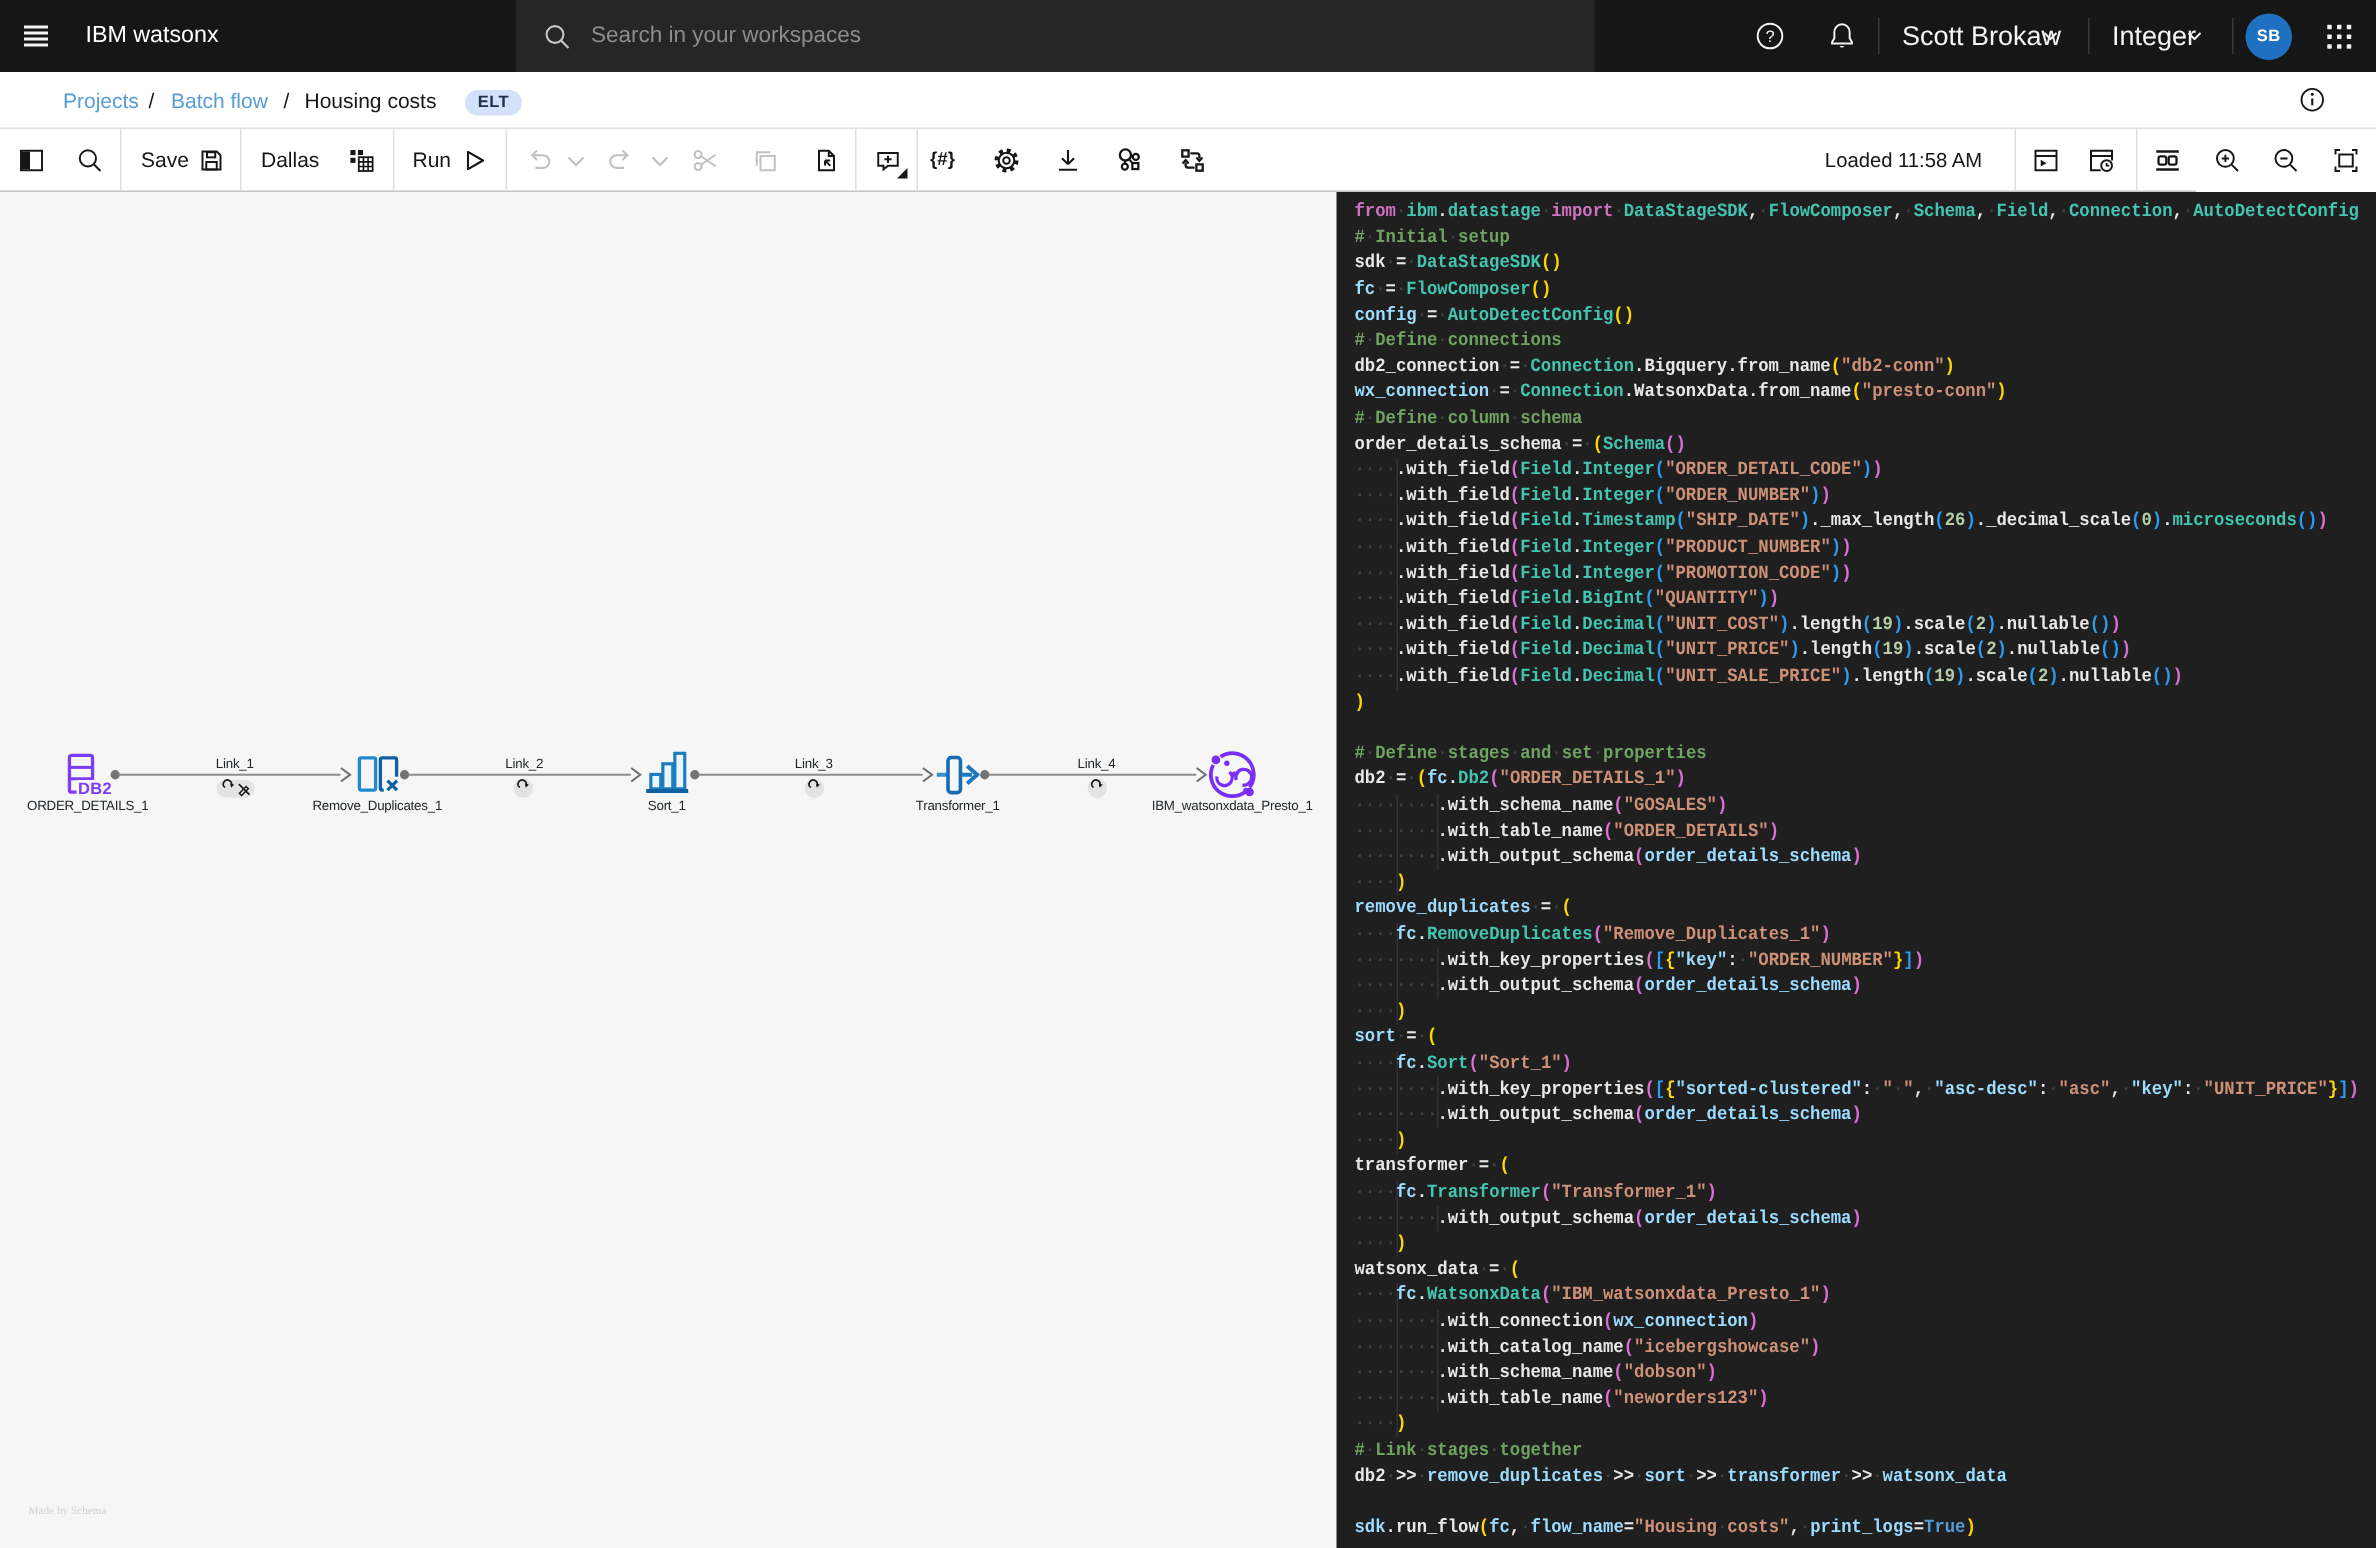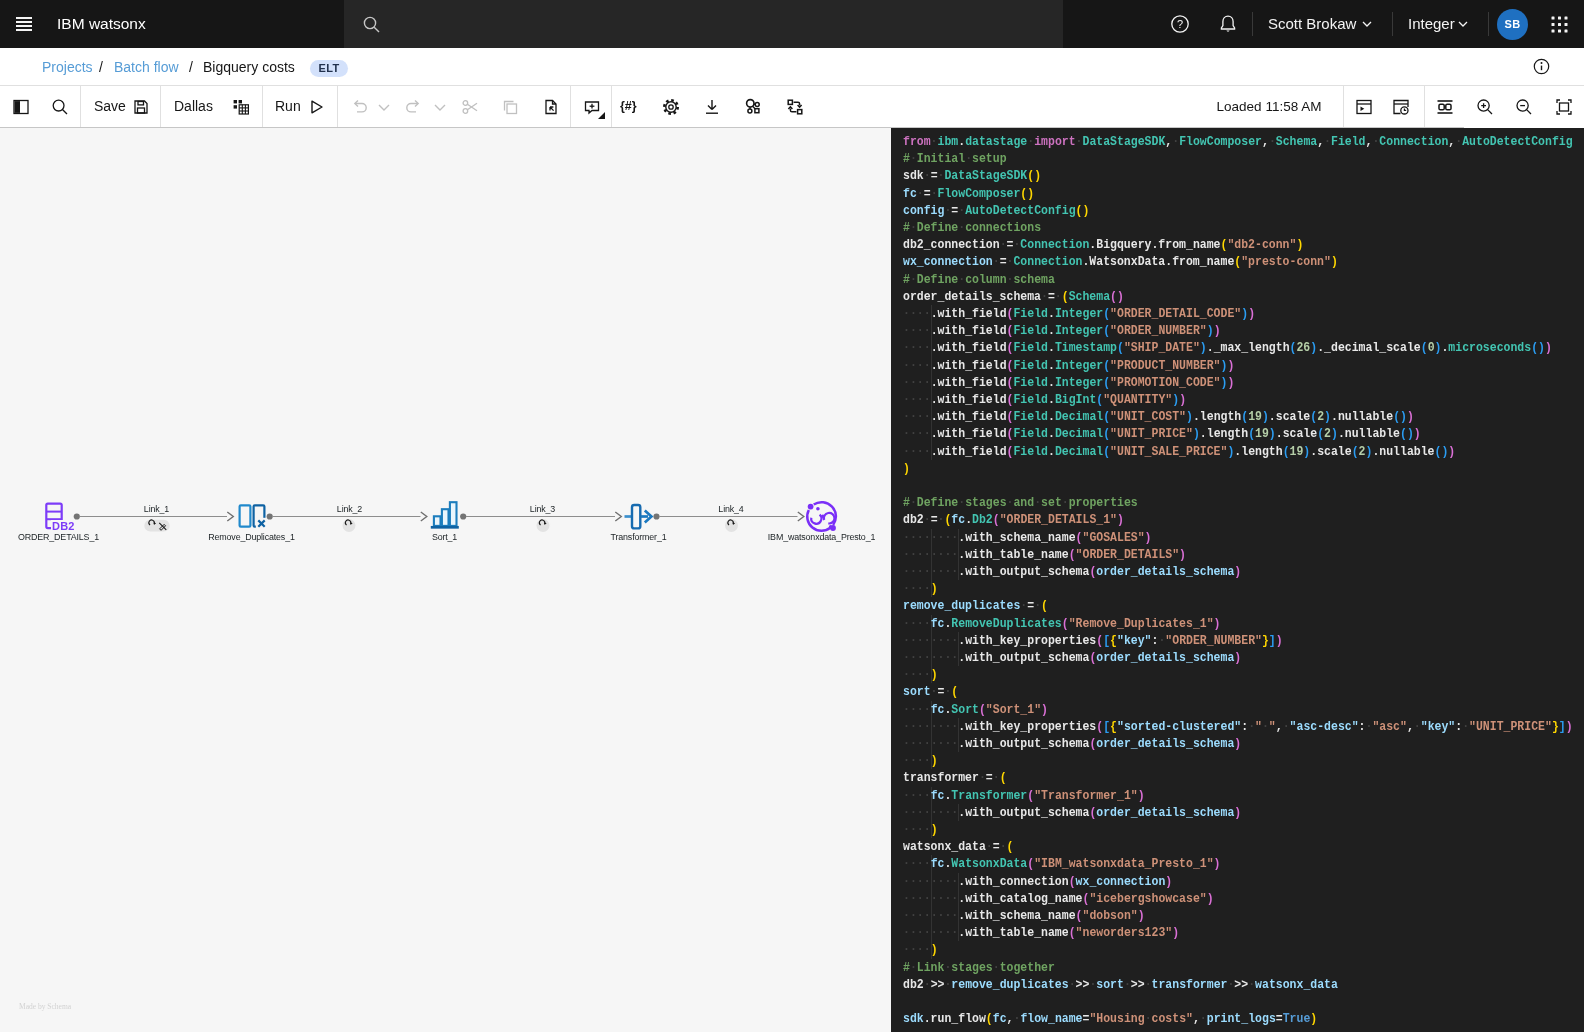--- a/index.html
+++ b/index.html
@@ -9,21 +9,21 @@
 #hdr{position:absolute;left:0;top:0;width:1584px;height:48px;background:#161616}
 #hdr .brand{position:absolute;left:57px;top:0;height:48px;line-height:48px;color:#fff;font-size:15.5px;letter-spacing:0}
 #hdr .brand b{font-weight:400}
 #burger{position:absolute;left:16px;top:17px;width:16px;height:14px}
 #burger div{height:2px;background:#f4f4f4;margin-bottom:2px}
 #search{position:absolute;left:344px;top:0;width:719px;height:48px;background:#262626}
 #search svg{position:absolute;left:19px;top:16px}
 #search .ph{position:absolute;left:50px;top:0;line-height:48px;color:#8d8d8d;font-size:15px}
 .hico{position:absolute;top:0;width:48px;height:48px}
 .hdiv{position:absolute;top:12px;width:1px;height:24px;background:#393939}
-.hname{position:absolute;top:0;height:48px;line-height:48px;color:#f4f4f4;font-size:15px}
+.hname{position:absolute;top:0;height:48px;line-height:48px;color:#f4f4f4;font-size:18px}
 #hdr svg,.tico svg{display:block}
 #avatar{position:absolute;left:1497px;top:9px;width:31px;height:31px;border-radius:50%;background:#1f70c1;
  color:#fff;font-size:11px;font-weight:600;text-align:center;line-height:31px;letter-spacing:.3px}
 
 #crumb{position:absolute;left:0;top:48px;width:1584px;height:38px;background:#fff;border-bottom:1px solid #e0e0e0}
 #crumb .t{position:absolute;top:0;height:38px;line-height:38px;font-size:14px}
 .blue{color:#0f62fe}
 #elt{position:absolute;left:310px;top:60px;width:38px;height:17px;border-radius:9px;background:#d3e1fb;
  color:#21314d;font-size:11px;font-weight:600;text-align:center;line-height:17px;letter-spacing:.3px}
 
@@ -53,20 +53,21 @@
         <div></div>
         <div></div>
         <div></div>
       </div>
   <div class="brand">IBM&nbsp;<b>watsonx</b></div>
   <div id="search">
         <svg width="17" height="17" viewBox="0 0 17 17" style="position:absolute;left:19px;top:16px">
           <circle cx="7" cy="7" r="5.6" fill="none" stroke="#c6c6c6" stroke-width="1.4"></circle>
           <line x1="11.2" y1="11.2" x2="16" y2="16" stroke="#c6c6c6" stroke-width="1.4"></line>
         </svg>
+    <div class="ph">Search in your workspaces</div>
       </div>
   <div class="hico" style="left:1156px;padding:13px">
         <svg width="22" height="22" viewBox="0 0 22 22" style="">
           <circle cx="11" cy="11" r="8.2" fill="none" stroke="#f4f4f4" stroke-width="1.3"></circle>
           <text x="11" y="15" font-size="11" font-family="Liberation Sans" fill="#f4f4f4" text-anchor="middle">?</text>
         </svg>
       </div>
   <div class="hico" style="left:1204px;padding:13px">
         <svg width="22" height="22" viewBox="0 0 22 22" style="">
           <path d="M11 3.2c-3 0-5.1 2.3-5.1 5.4v3.9L4.4 15v1h13.2v-1l-1.5-2.5V8.6c0-3.1-2.1-5.4-5.1-5.4z" fill="none" stroke="#f4f4f4" stroke-width="1.3"></path>
@@ -102,21 +103,21 @@
           <rect x="14.5" y="14.5" width="3" height="3" rx="0.5" fill="#f4f4f4"></rect>
         </svg>
       </div>
 </div>
 
 <div id="crumb">
   <div class="t blue" style="left:42px">Projects</div>
   <div class="t" style="left:99px;color:#161616">/</div>
   <div class="t blue" style="left:114px">Batch flow</div>
   <div class="t" style="left:189px;color:#161616">/</div>
-  <div class="t" style="left:203px;color:#161616">Bigquery costs</div>
+  <div class="t" style="left:203px;color:#161616">Housing costs</div>
   <div style="position:absolute;left:1533px;top:10px"><svg width="17" height="17" viewBox="0 0 17 17" style="">
           <circle cx="8.5" cy="8.5" r="7.2" fill="none" stroke="#161616" stroke-width="1.2"></circle>
           <line x1="8.5" y1="7.6" x2="8.5" y2="12.2" stroke="#161616" stroke-width="1.4"></line>
           <circle cx="8.5" cy="4.9" r="1" fill="#161616"></circle>
         </svg></div>
 </div>
 <div id="elt">ELT</div>
 
 <div id="tbar">
  <div class="tdiv" style="left:80px"></div>

